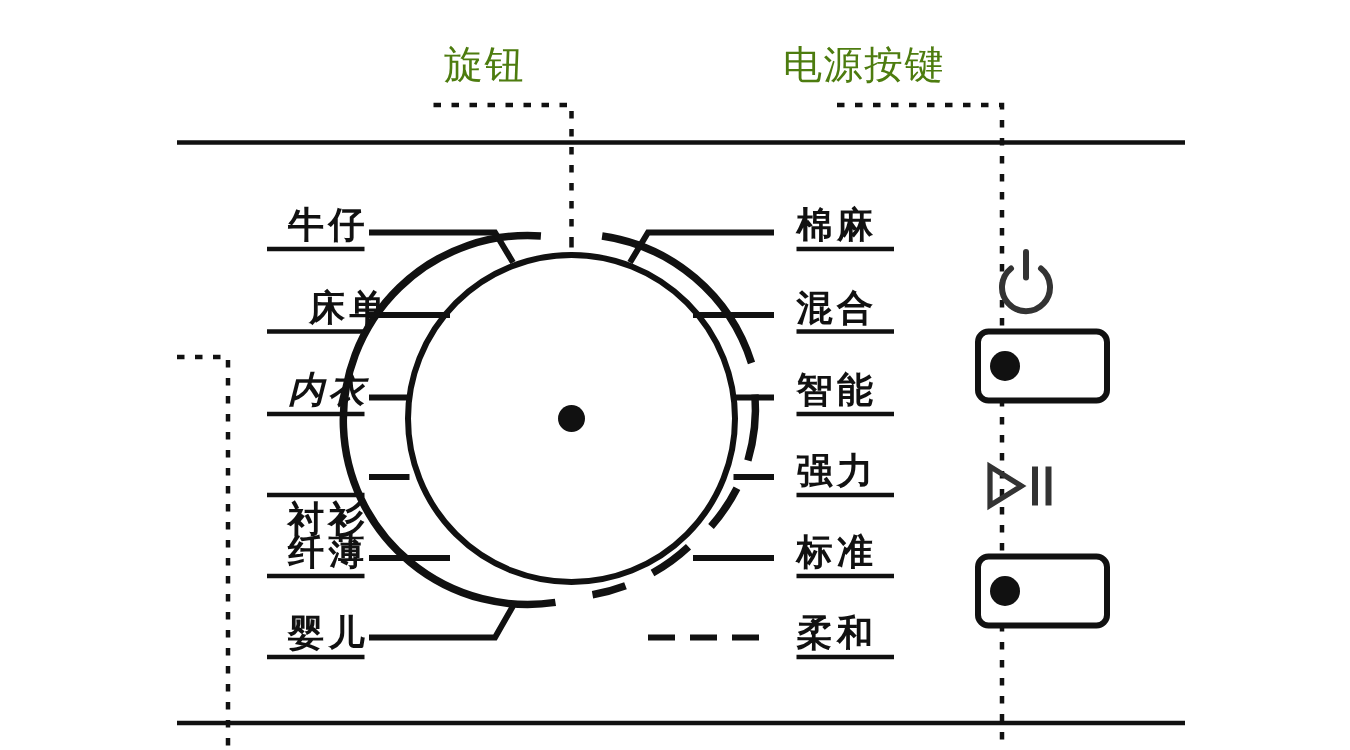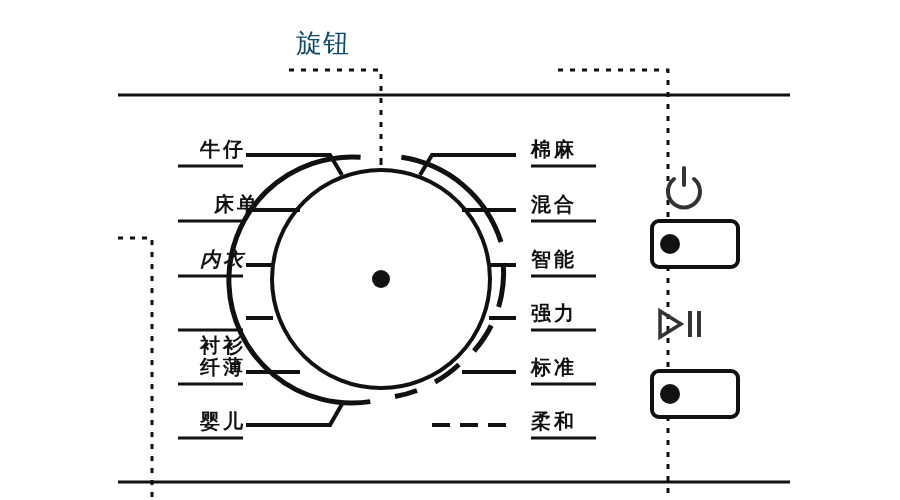--- a/index.html
+++ b/index.html
@@ -8,34 +8,34 @@
     background:#ffffff;
     font-family:"Liberation Sans","DejaVu Sans",sans-serif;
     overflow:hidden;
     position:relative;
   }
   #stage{position:absolute;left:0;top:0;width:900px;height:500px;}
   svg#diagram{position:absolute;left:0;top:0;width:900px;height:500px;}
 
   .lbl{
     position:absolute;
-    font-size:20px;
+    font-size:24px;
     font-weight:bold;
     color:#111111;
     letter-spacing:3px;
     white-space:nowrap;
     line-height:1;
   }
   .lbl-left{text-align:right;}
   .lbl-right{text-align:left;}
   .callout{
     position:absolute;
     font-size:26px;
     font-weight:normal;
-    color:#0c4a6e;
+    color:#4d7c0f;
     letter-spacing:1px;
     white-space:nowrap;
     line-height:1;
   }
 </style>
 </head>
 <body>
 
 <div id="stage">
 
@@ -115,20 +115,21 @@
 
     <line x1="531" y1="166" x2="596" y2="166" stroke="#111111" stroke-width="3"></line>
     <line x1="531" y1="221" x2="596" y2="221" stroke="#111111" stroke-width="3"></line>
     <line x1="531" y1="276" x2="596" y2="276" stroke="#111111" stroke-width="3"></line>
     <line x1="531" y1="330" x2="596" y2="330" stroke="#111111" stroke-width="3"></line>
     <line x1="531" y1="384" x2="596" y2="384" stroke="#111111" stroke-width="3"></line>
     <line x1="531" y1="438" x2="596" y2="438" stroke="#111111" stroke-width="3"></line>
   </svg>
 
   <div class="callout" style="left:296px;top:30px;">旋钮</div>
+  <div class="callout" style="left:522px;top:30px;">电源按键</div>
 
   <div class="lbl lbl-left" style="left:178px;top:139px;width:68px;">牛仔</div>
   <div class="lbl lbl-left" style="left:192px;top:194px;width:68px;">床单</div>
   <div class="lbl lbl-left" style="left:178px;top:249px;width:68px;font-style:italic;">内衣</div>
   <div class="lbl lbl-left" style="left:178px;top:303px;width:68px;margin-top:32px;">衬衫</div>
   <div class="lbl lbl-left" style="left:178px;top:357px;width:68px;">纤薄</div>
   <div class="lbl lbl-left" style="left:178px;top:411px;width:68px;">婴儿</div>
 
   <div class="lbl lbl-right" style="left:531px;top:139px;width:68px;">棉麻</div>
   <div class="lbl lbl-right" style="left:531px;top:194px;width:68px;">混合</div>

